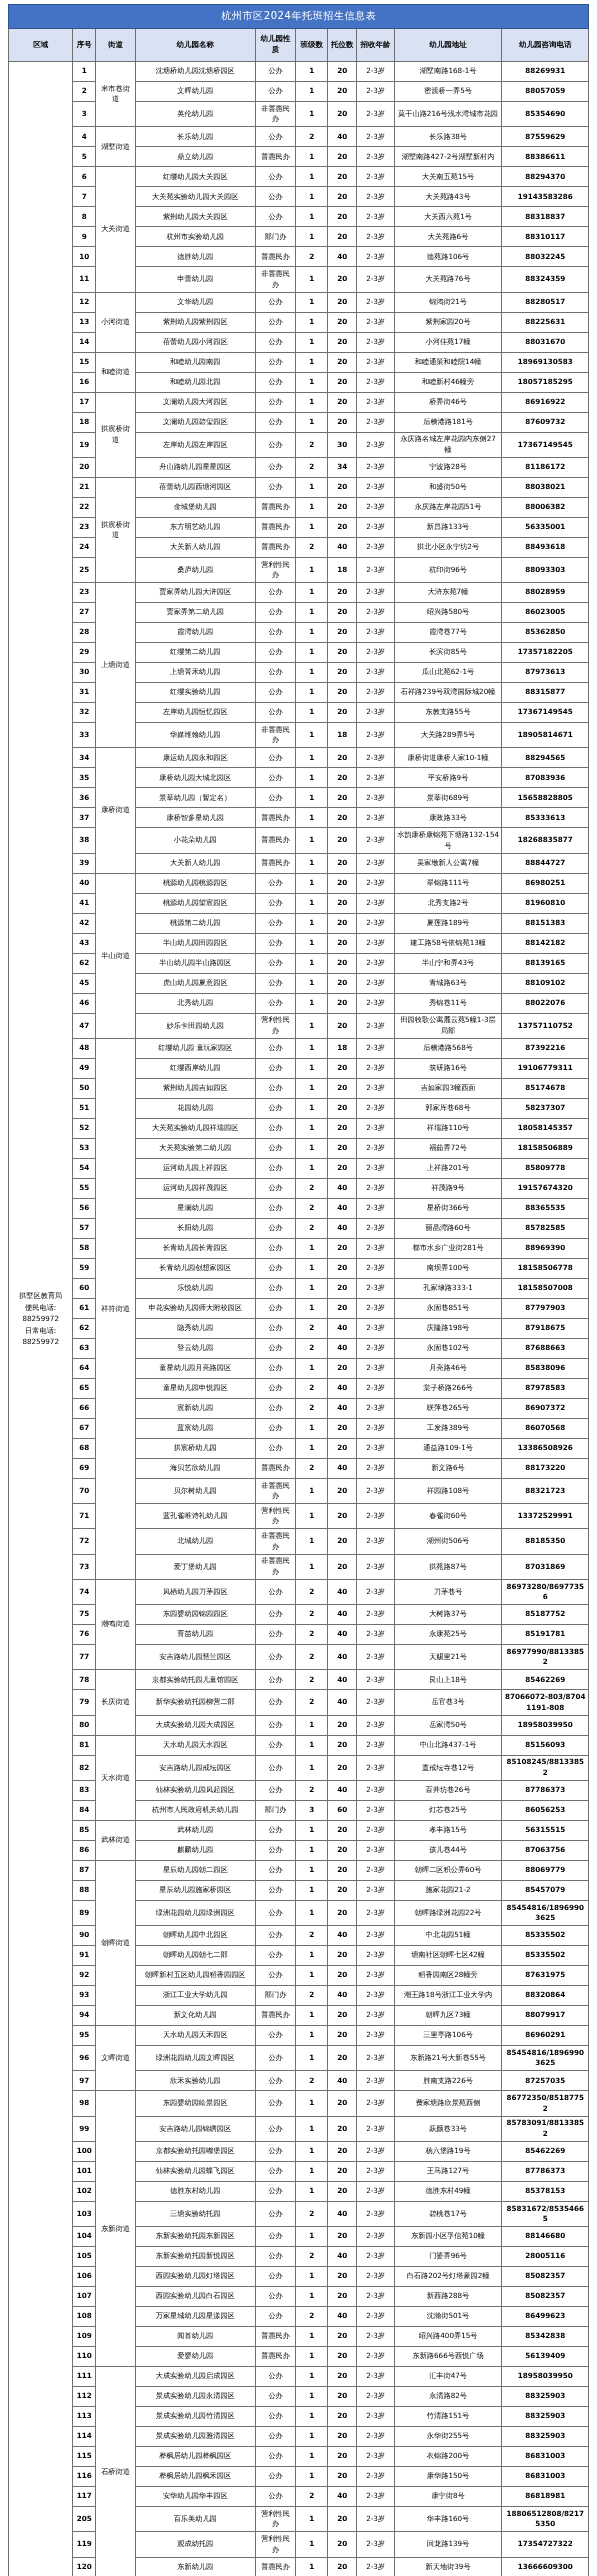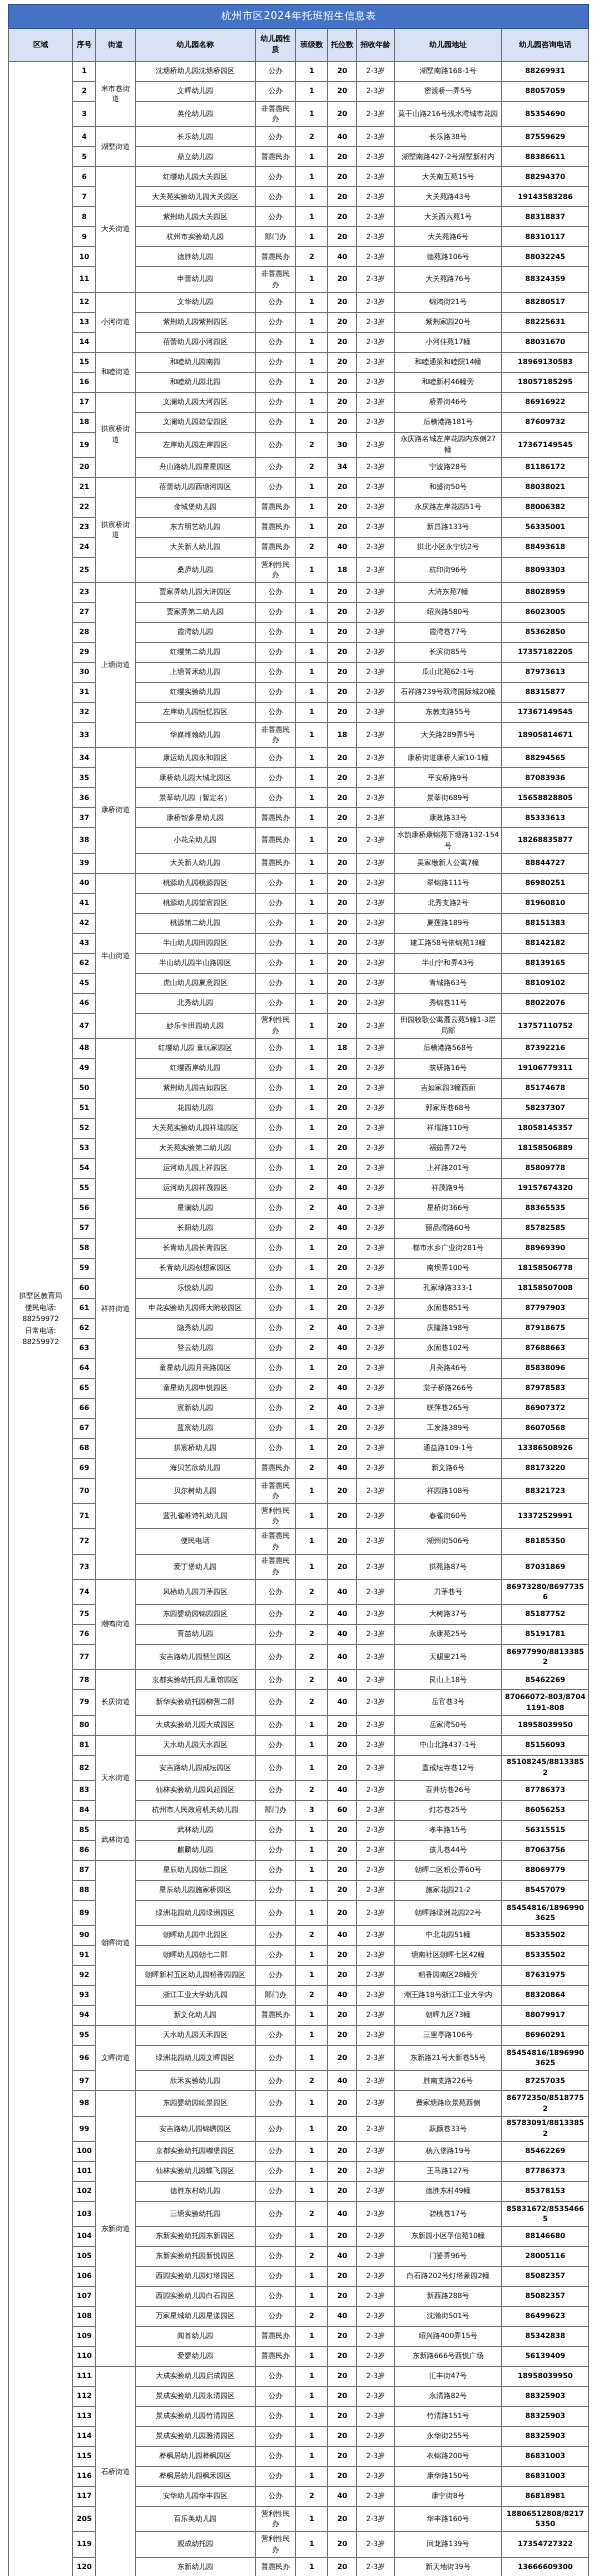--- a/index.html
+++ b/index.html
@@ -825,21 +825,21 @@
           <td>蓝孔雀唯诗礼幼儿园</td>
           <td>营利性民办</td>
           <td class="num">1</td>
           <td class="num">20</td>
           <td>2-3岁</td>
           <td>春雀街60号</td>
           <td class="phone">13372529991</td>
         </tr>
         <tr>
           <td class="num">72</td>
-          <td>便民电话</td>
+          <td>北城幼儿园</td>
           <td>非普惠民办</td>
           <td class="num">1</td>
           <td class="num">20</td>
           <td>2-3岁</td>
           <td>湖州街506号</td>
           <td class="phone">88185350</td>
         </tr>
         <tr>
           <td class="num">73</td>
           <td>爱丁堡幼儿园</td>

